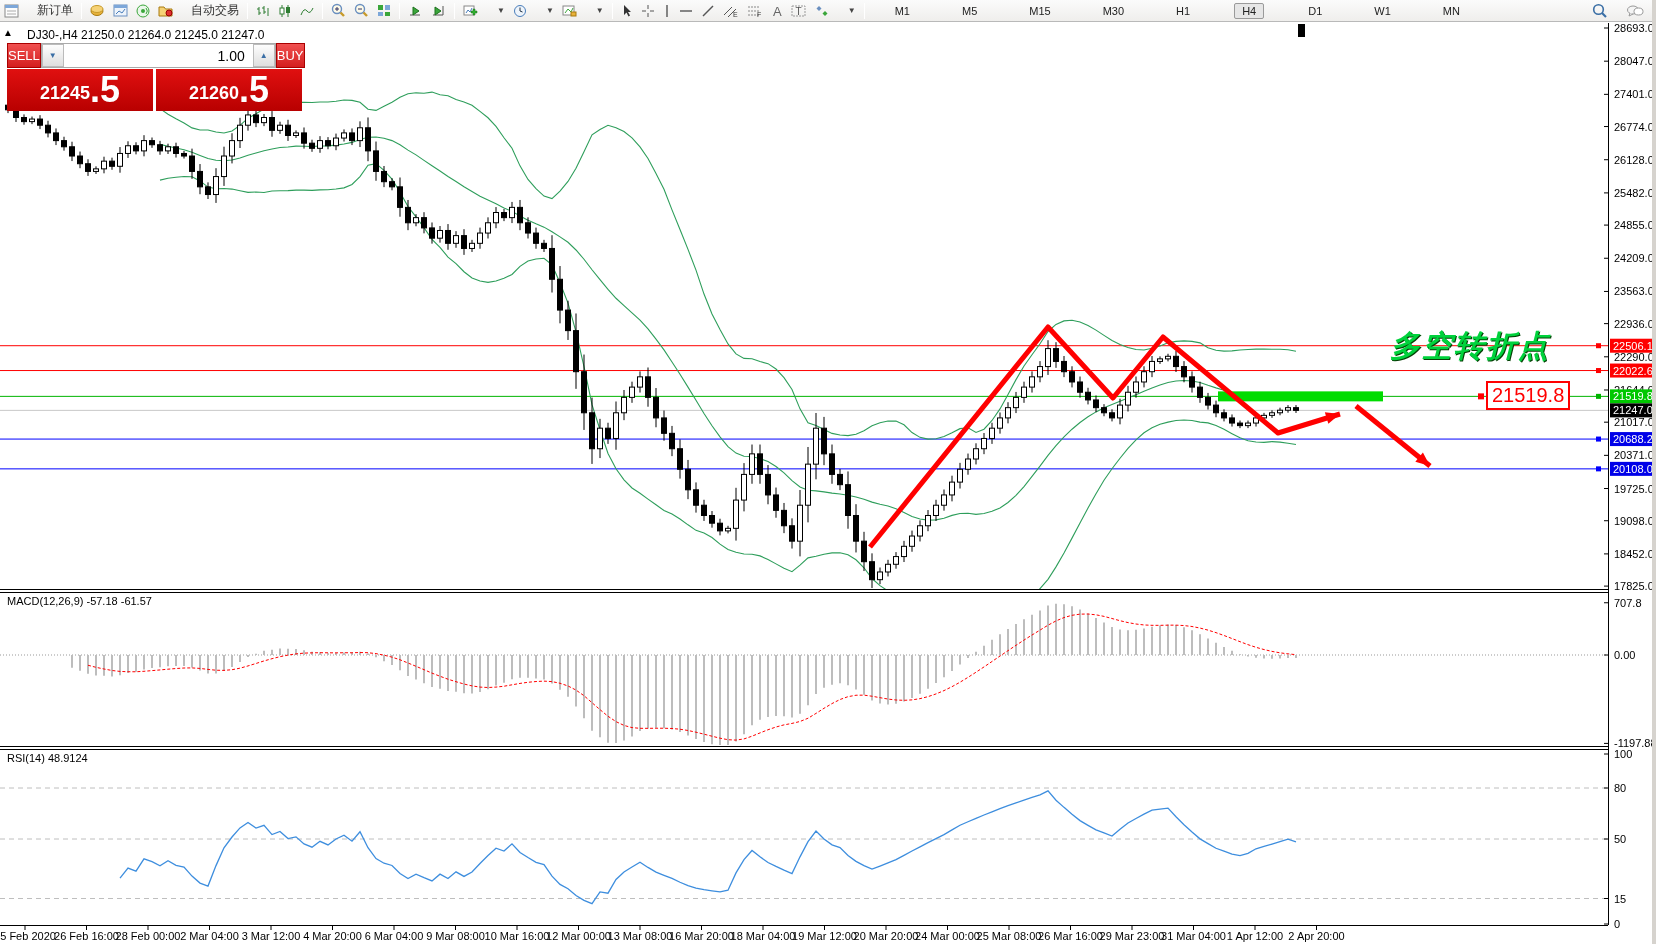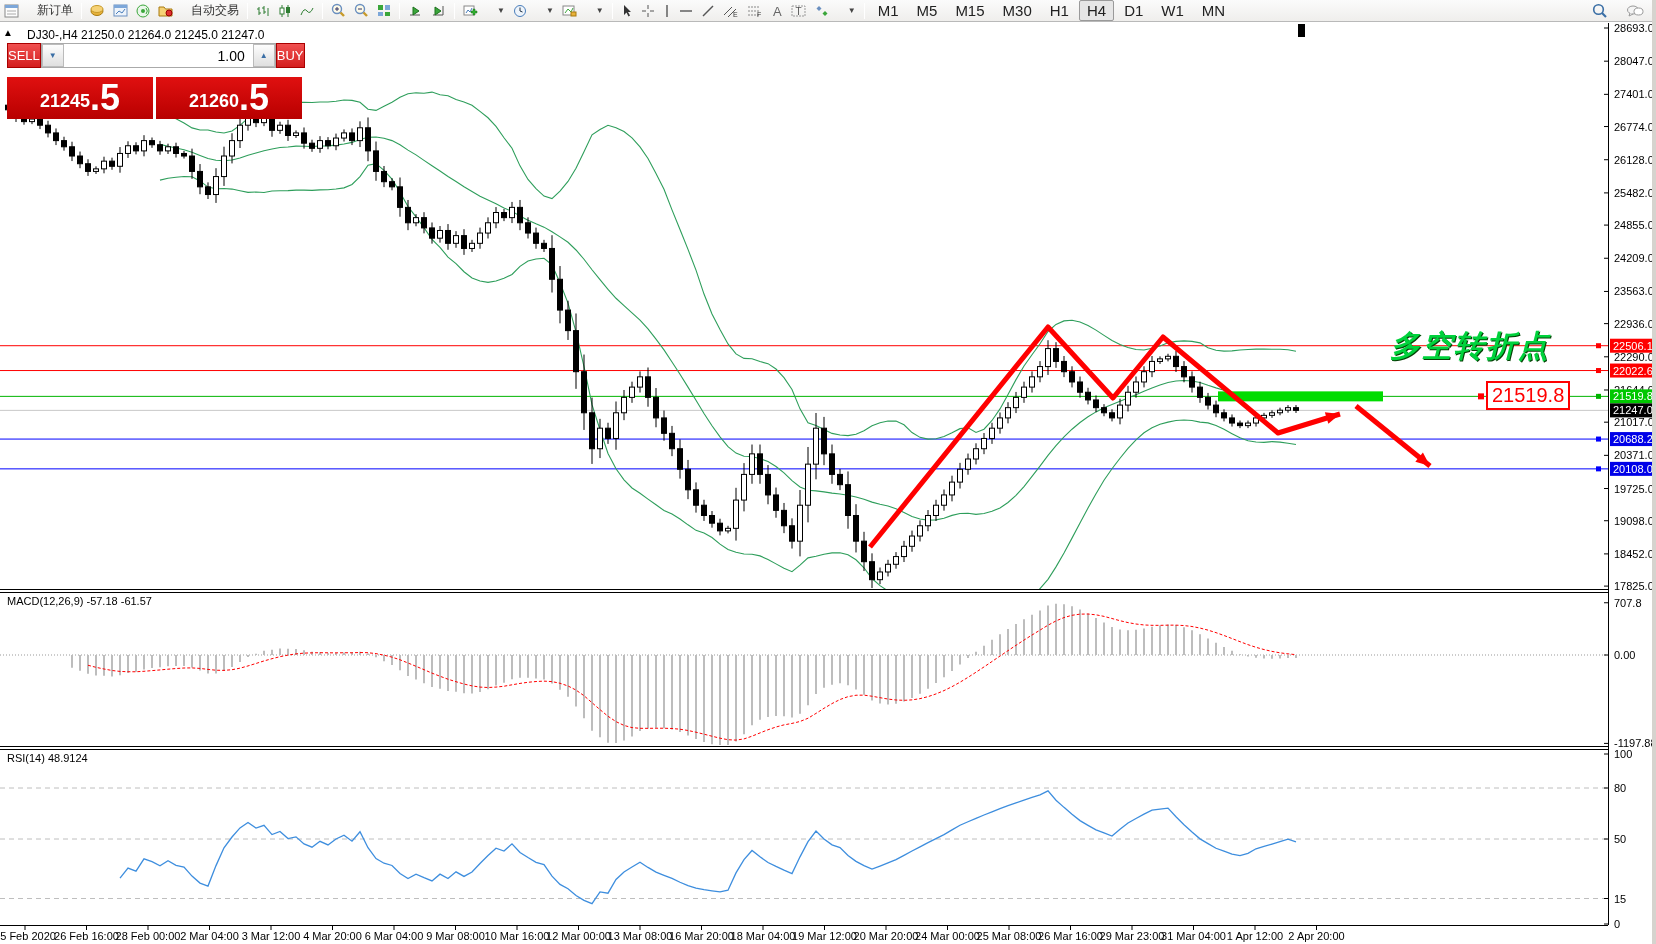--- a/index.html
+++ b/index.html
@@ -9,41 +9,41 @@
 
   
   #toolbar { position:absolute; left:0; top:0; width:1656px; height:22px;
     background:linear-gradient(#fbfbfb,#efeeec); border-bottom:1px solid #b9b9b9;
     display:flex; align-items:center; font-size:12px; color:#333; }
   .tb-group { display:flex; align-items:center; height:22px; }
   .tb-sep { width:1px; height:16px; background:#c4c4c4; margin:0 4px; border-right:1px solid #fff; }
   .tb-btn { display:flex; align-items:center; gap:18px; padding:0 4px; height:20px; cursor:default; }
   .tb-btn svg { display:block; }
   .tb-dd { font-size:8px; color:#444; margin-left:1px; }
-  .tf-btn { padding:1px 7px; margin:0 1px; font-size:15px; color:#222; border:1px solid transparent; }
+  .tf-btn { padding:1px 7px; margin:0 18px; font-size:11px; color:#222; border:1px solid transparent; }
   .tf-btn.active { background:#e6e6e6; border:1px solid #9a9a9a; border-radius:2px; }
   #tb-right { margin-left:auto; display:flex; align-items:center; padding-right:8px; gap:10px; }
 
   
   #chart-stage { position:absolute; left:0; top:23px; width:1656px; height:921px; background:#fff; }
   #main-svg { position:absolute; left:0; top:0; }
 
   
   #symbol-title { position:absolute; left:27px; top:5px; font-size:12px; color:#000; }
   #oct-arrow { position:absolute; left:3px; top:4px; font-size:10px; color:#000; }
   #trade-panel { position:absolute; left:7px; top:20px; width:296px; }
   #trade-row1 { display:flex; height:25px; }
   .trade-btn { width:63px; height:25px; color:#fff; font-size:13px; display:flex;
     align-items:center; justify-content:center;
     background:linear-gradient(#f05050,#d41f1f); border:1px solid #a00; }
   #vol-box { flex:1; display:flex; height:25px; border:1px solid #aaa; background:#fff; }
   .vol-step { width:22px; background:linear-gradient(#fdfdfd,#dfdfdf); border:1px solid #bbb;
     color:#3a6ea5; font-size:8px; display:flex; align-items:center; justify-content:center; }
   #vol-input { flex:1; border:0; text-align:right; padding-right:8px; font-size:14px; outline:none; }
-  #trade-row2 { display:flex; gap:3px; margin-top:9px; }
+  #trade-row2 { display:flex; gap:3px; margin-top:1px; }
   .price-box { width:146px; height:42px; color:#fff; background:linear-gradient(#e01010,#b80000);
     display:flex; align-items:flex-end; justify-content:center; padding-bottom:3px; }
   .price-main { font-size:18px; font-weight:bold; line-height:30px; }
   .price-frac { font-size:36px; font-weight:bold; line-height:36px; }
 
   .pane-label { position:absolute; left:7px; font-size:11px; color:#000;text-align:center; }
 
   
   #cn-note { position:absolute; left:1390px; top:303px; font-size:30px; font-weight:bold;
     color:#00d23c; text-shadow:1px 1px 0 #064006; letter-spacing:2px; white-space:nowrap;font-style:italic; }

